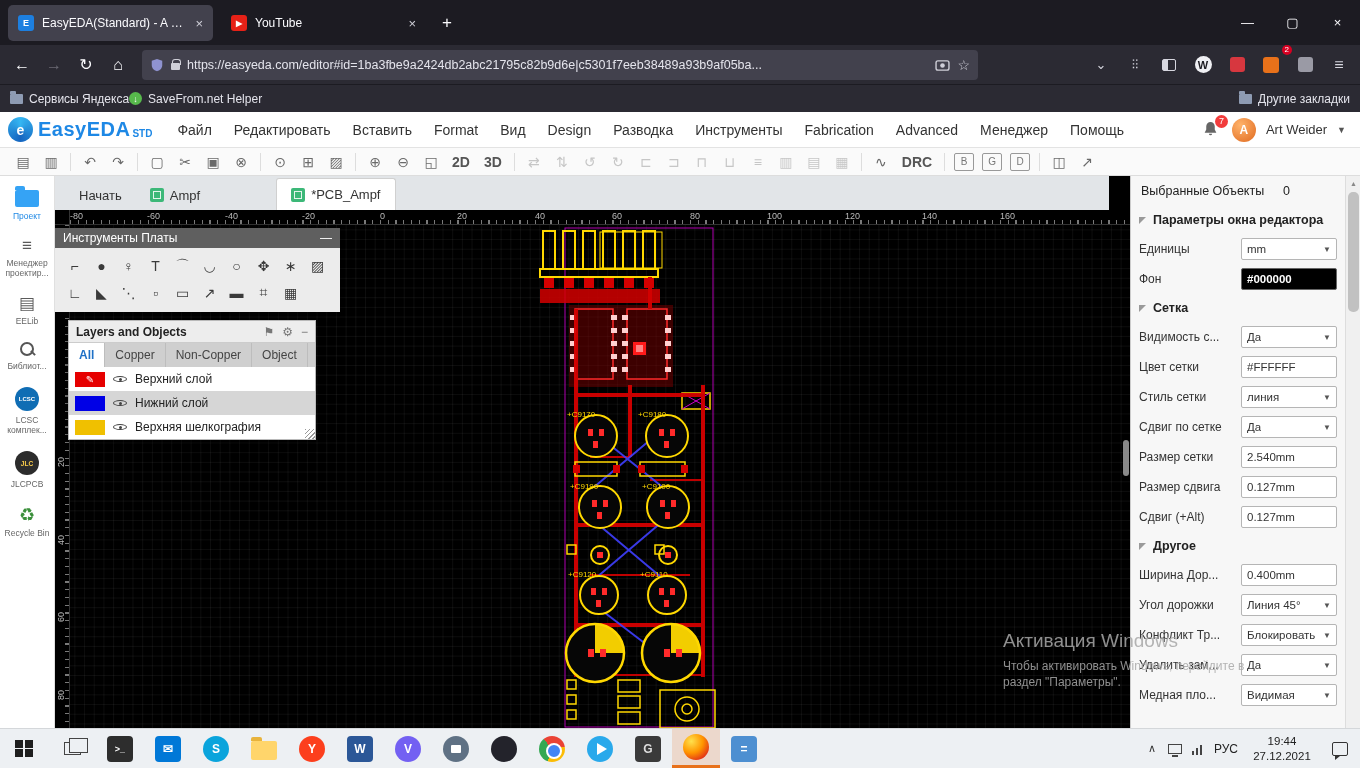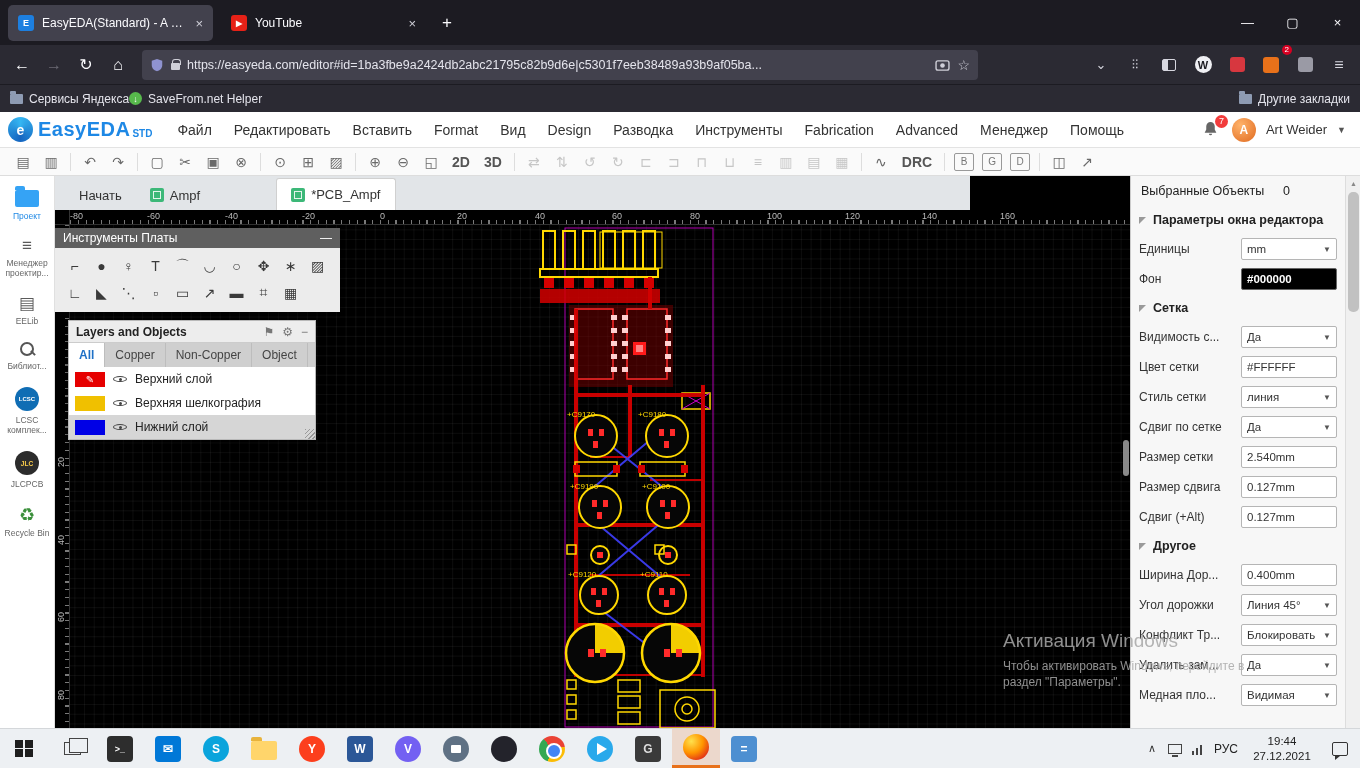--- a/index.html
+++ b/index.html
@@ -74,21 +74,21 @@
   .folder-blue::before{content:"";position:absolute;top:-4px;left:0;width:10px;height:4px;background:#35a3f5;border-radius:2px 2px 0 0;}
   .sb-glyph{font-size:17px;color:#5a5a5a;line-height:1;}
   .mag{width:15px;height:15px;position:relative;}
   .mag::before{content:"";position:absolute;left:0;top:0;width:10px;height:10px;border:2px solid #555;border-radius:50%;}
   .mag::after{content:"";position:absolute;left:10px;top:10px;width:6px;height:2px;background:#555;transform:rotate(45deg);}
   .lcsc-ic{width:24px;height:24px;border-radius:50%;background:#0f6db4;color:#fff;font-size:6px;font-weight:bold;display:flex;align-items:center;justify-content:center;}
   .jlc-ic{width:24px;height:24px;border-radius:50%;background:#2c2c2c;color:#ffd04c;font-size:6.5px;font-weight:bold;display:flex;align-items:center;justify-content:center;}
   .recycle{font-size:18px;color:#3a8f3a;line-height:1;}
 
   
-  .doc-tabs{position:absolute;left:55px;top:176px;width:915px;height:34px;background:#e2e5e8;display:flex;align-items:flex-end;padding-left:10px;}
+  .doc-tabs{position:absolute;left:55px;top:176px;width:1054px;height:34px;background:#e2e5e8;display:flex;align-items:flex-end;padding-left:10px;}
   .dtab{display:flex;align-items:center;gap:6px;height:30px;padding:0 14px;font-size:13px;color:#333;}
   .dtab.active{background:#fff;border:1px solid #d0d0d0;border-bottom:none;border-radius:3px 3px 0 0;height:32px;}
   .dicon{width:14px;height:14px;border-radius:2px;background:#3cb878;position:relative;}
   .dicon::after{content:"";position:absolute;inset:3px;border:1px solid rgba(255,255,255,.85);}
   .dtab-gap{width:62px;}
 
   
   .canvas{position:absolute;left:55px;top:210px;width:1075px;height:518px;background:#000;overflow:hidden;
     background-image:linear-gradient(rgba(255,255,255,.05) 1px,transparent 1px),linear-gradient(90deg,rgba(255,255,255,.05) 1px,transparent 1px);
     background-size:9.7px 9.7px;}
@@ -639,29 +639,29 @@
         <span class="ly-tab active">All</span>
         <span class="ly-tab">Copper</span>
         <span class="ly-tab">Non-Copper</span>
         <span class="ly-tab">Object</span>
       </div>
       <div class="ly-row">
         <span class="swatch" style="background:#e60000">✎</span>
         <span class="eye"></span>
         <span class="ly-name">Верхний слой</span>
       </div>
+      <div class="ly-row hl">
+        <span class="swatch" style="background:#0000e6"></span>
+        <span class="eye"></span>
+        <span class="ly-name">Нижний слой</span>
+      </div>
       <div class="ly-row">
         <span class="swatch" style="background:#f0c000"></span>
         <span class="eye"></span>
         <span class="ly-name">Верхняя шелкография</span>
-      </div>
-      <div class="ly-row hl">
-        <span class="swatch" style="background:#0000e6"></span>
-        <span class="eye"></span>
-        <span class="ly-name">Нижний слой</span>
       </div>
       <span class="resize-handle"></span>
     </div>
   </div>
 
   <div class="rpanel">
     <div class="rp-head">
       <span>Выбранные Объекты</span>
       <span class="cnt">0</span>
     </div>

